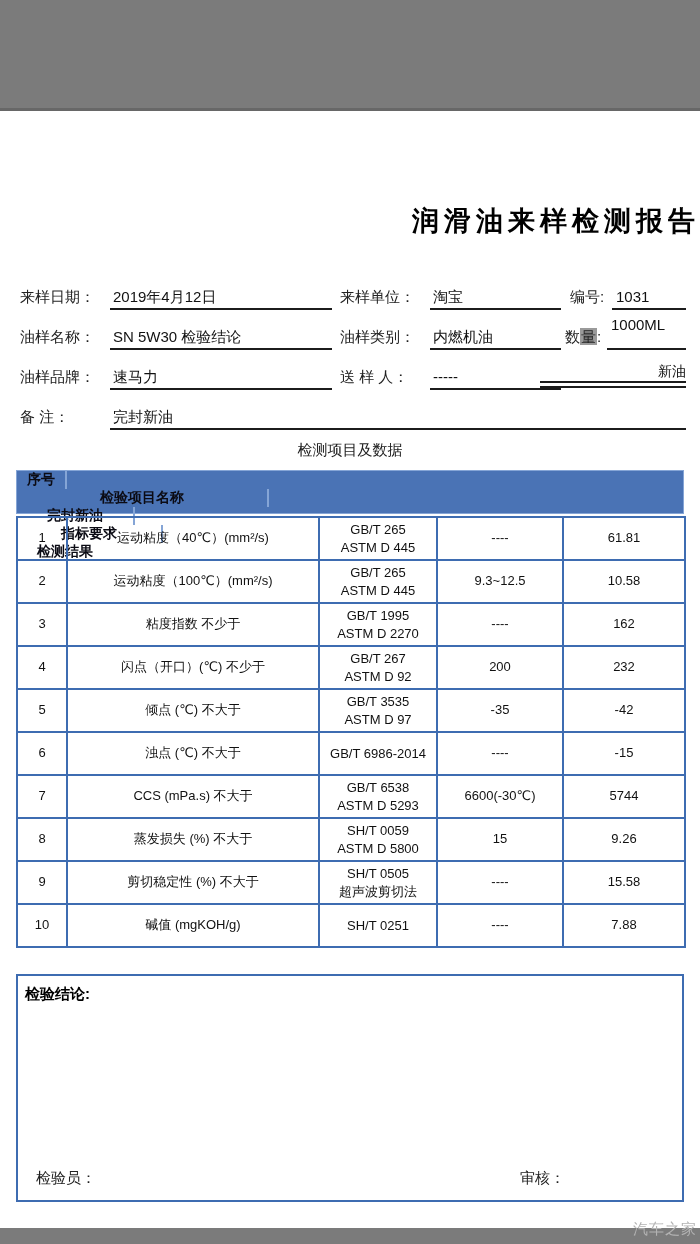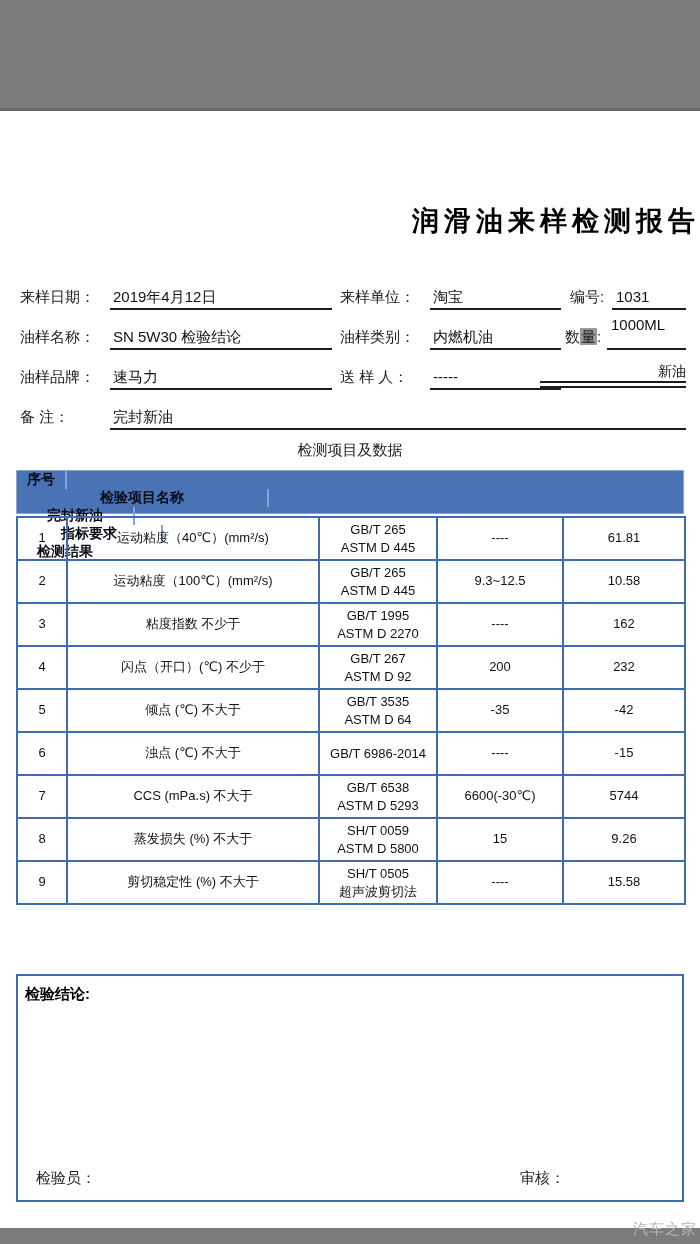--- a/index.html
+++ b/index.html
@@ -185,21 +185,21 @@
           <div>ASTM D 92</div>
         </td>
       <td>200</td>
       <td>232</td>
     </tr>
     <tr>
       <td>5</td>
       <td>倾点 (℃) 不大于</td>
       <td class="std-cell">
           <div>GB/T 3535</div>
-          <div>ASTM D 64</div>
+          <div>ASTM D 97</div>
         </td>
       <td>-35</td>
       <td>-42</td>
     </tr>
     <tr>
       <td>6</td>
       <td>浊点 (℃) 不大于</td>
       <td class="std-cell">
           <div>GB/T 6986-2014</div>
           <div></div>
@@ -229,20 +229,30 @@
     </tr>
     <tr>
       <td>9</td>
       <td>剪切稳定性 (%) 不大于</td>
       <td class="std-cell">
           <div>SH/T 0505</div>
           <div>超声波剪切法</div>
         </td>
       <td>----</td>
       <td>15.58</td>
+    </tr>
+    <tr>
+      <td>10</td>
+      <td>碱值 (mgKOH/g)</td>
+      <td class="std-cell">
+          <div>SH/T 0251</div>
+          <div></div>
+        </td>
+      <td>----</td>
+      <td>7.88</td>
     </tr>
   </tbody>
 </table>
 
 <div class="abs conclusion">
   <div class="c-label">检验结论:</div>
 </div>
 
 <div class="abs sig" style="left:36px;top:1169px">检验员：</div>
 <div class="abs sig" style="left:520px;top:1169px">审核：</div>

